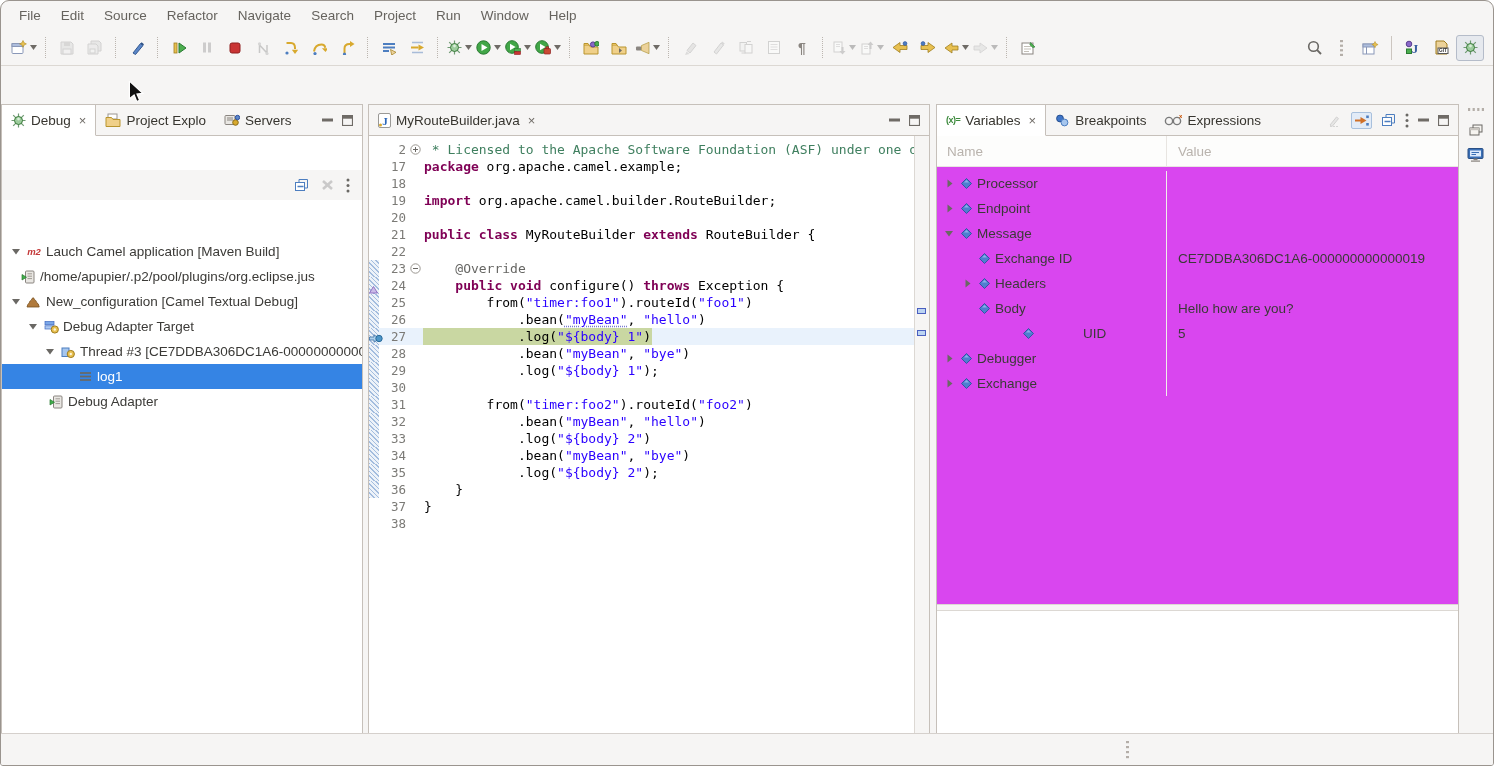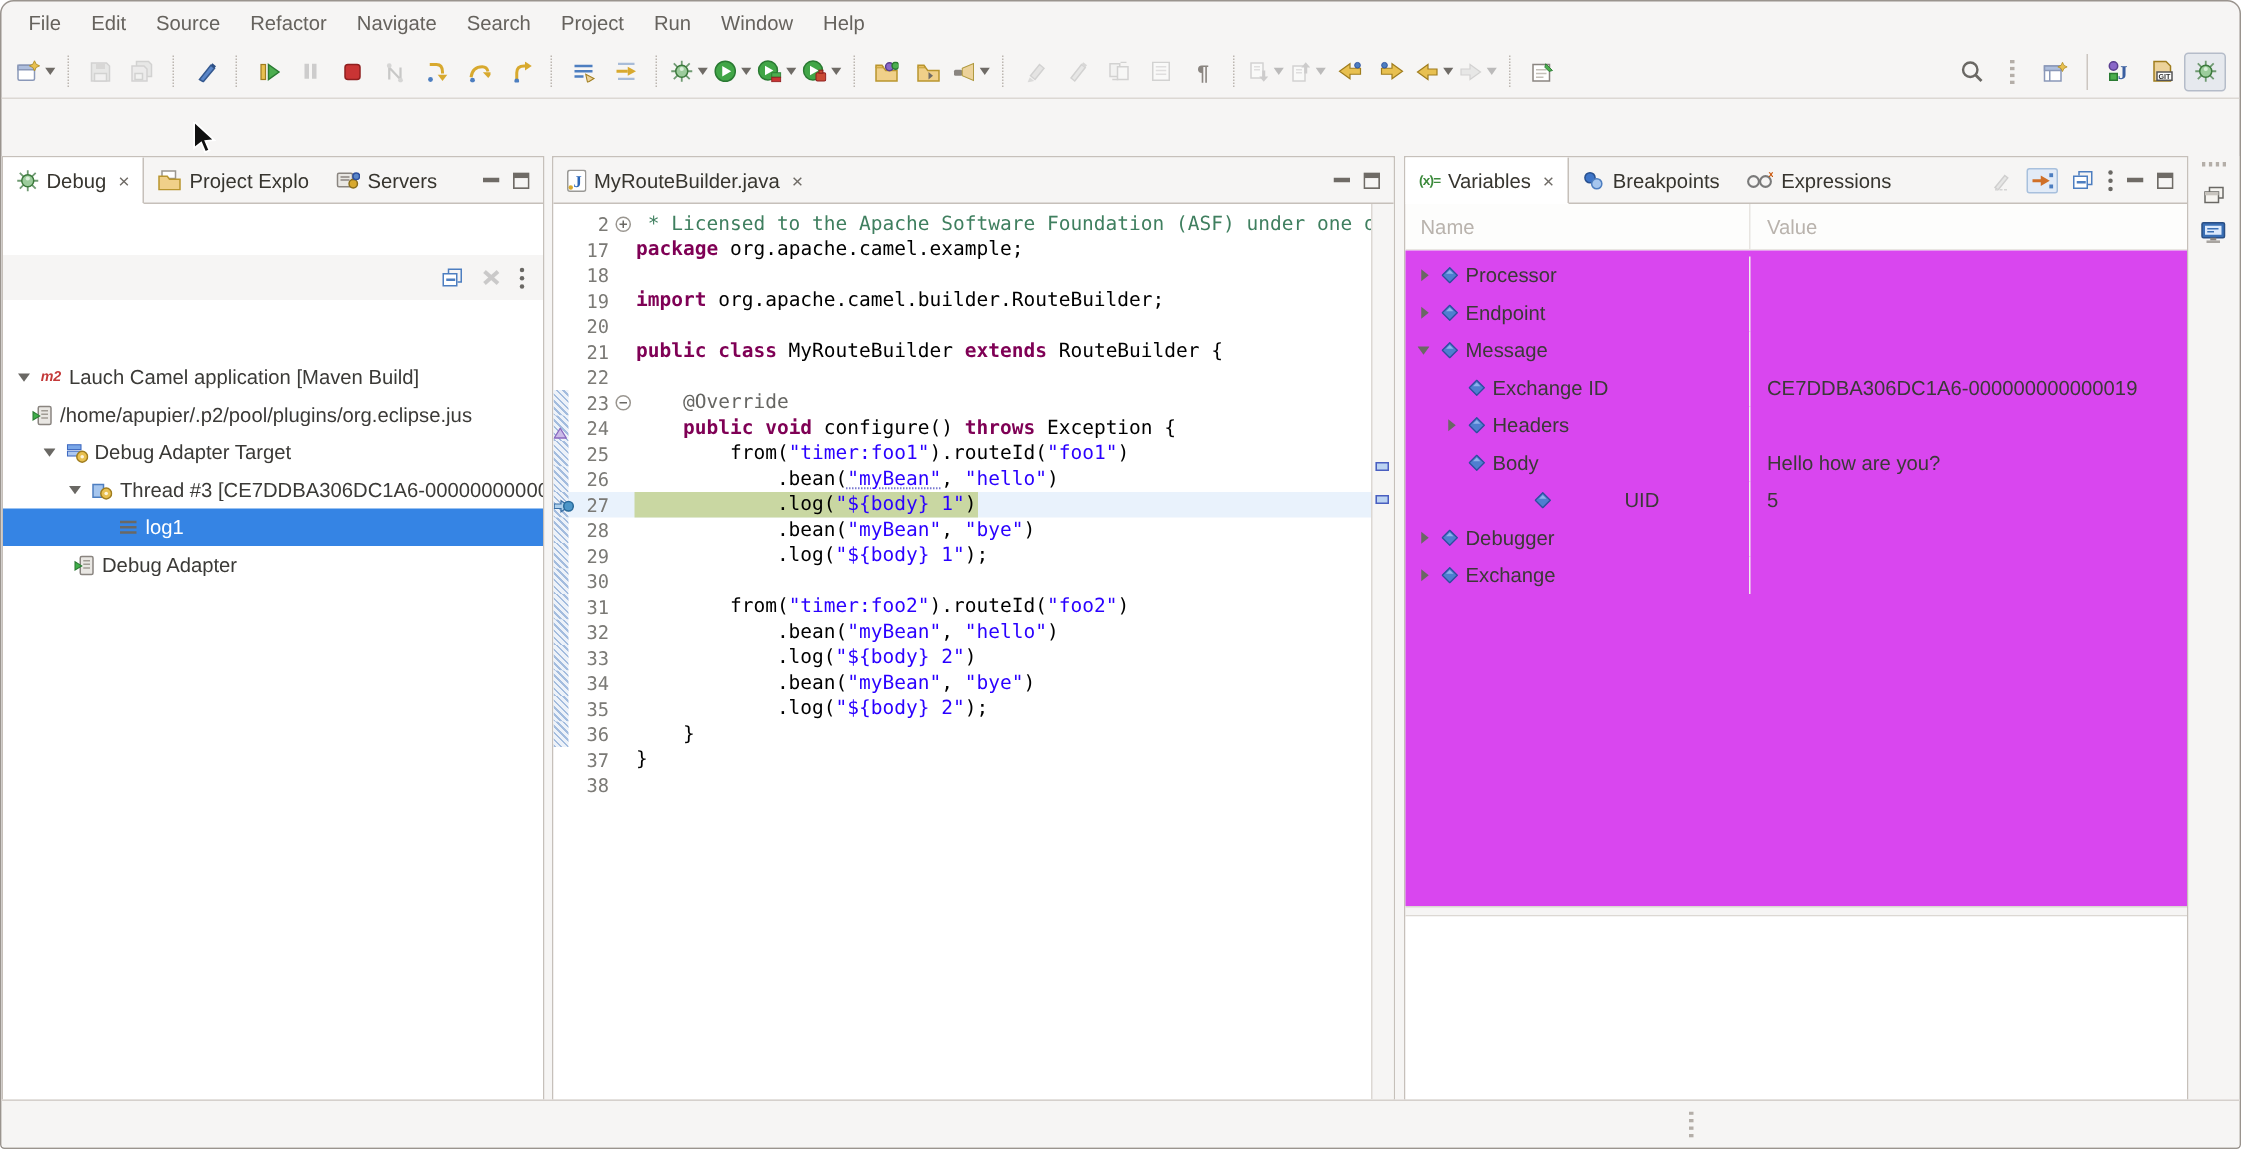--- a/index.html
+++ b/index.html
@@ -652,20 +652,35 @@
                     <line x1="6.5" y1="3.8" x2="11" y2="3.8"></line>
                     <line x1="6.5" y1="6.2" x2="11" y2="6.2"></line>
                     <line x1="6.5" y1="8.6" x2="11" y2="8.6"></line>
                   </g>
                   <path d="M1 4.5 v5.5 l4.5 -2.75 z" fill="#3fae49" stroke="#2a7a32" stroke-width="0.7"></path>
                 </svg>
               </span>
             </span>
             <span class="lbl">/home/apupier/.p2/pool/plugins/org.eclipse.jus</span>
           </div>
+          <div class="trow" style="padding-left: 6px;">
+            <span class="exp">
+              <svg width="8" height="7">
+                <path d="M0 1 h8 L4 6.5 z" fill="#6a6864"></path>
+              </svg>
+            </span>
+            <span class="ric">
+              <span class="ic">
+                <svg width="16" height="13">
+                  <path d="M1 12 q0.6-3.2 2.2-4 q0.5-2.6 2-2.6 q0.8-2.6 1.9-2.6 q1 0 1.5 2.1 q1.6 0.1 2 2.6 q2 0.6 2.6 4.5 z" fill="#b07a3c" stroke="#7a5220" stroke-width="0.8"></path>
+                </svg>
+              </span>
+            </span>
+            <span class="lbl">New_configuration [Camel Textual Debug]</span>
+          </div>
           <div class="trow" style="padding-left: 23px;">
             <span class="exp">
               <svg width="8" height="7">
                 <path d="M0 1 h8 L4 6.5 z" fill="#6a6864"></path>
               </svg>
             </span>
             <span class="ric">
               <span class="ic">
                 <svg width="15" height="14">
                   <rect x="1" y="1.5" width="9" height="3.2" fill="#7aa7e8" stroke="#3f6ac1" stroke-width="0.7"></rect>

